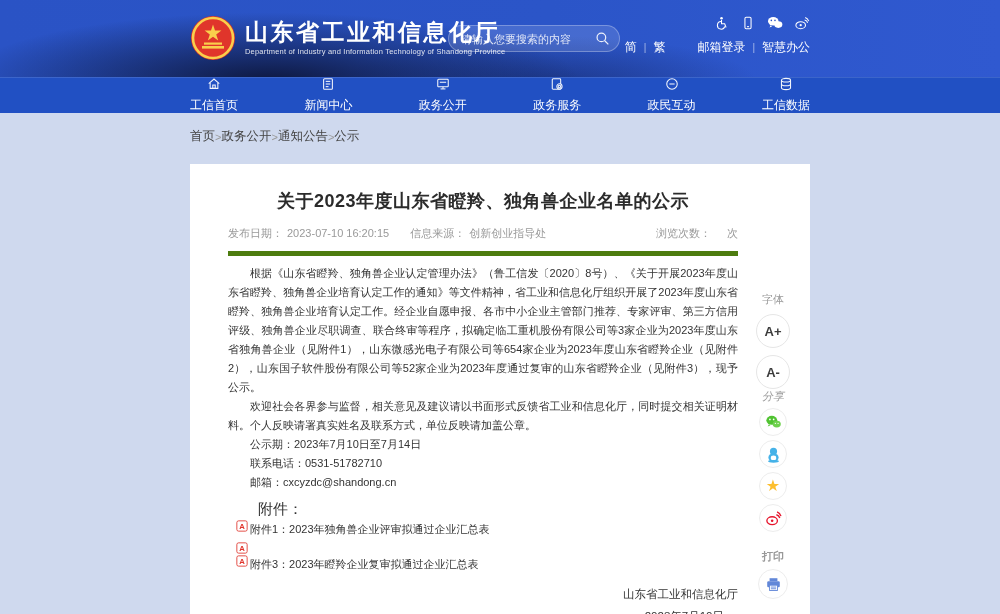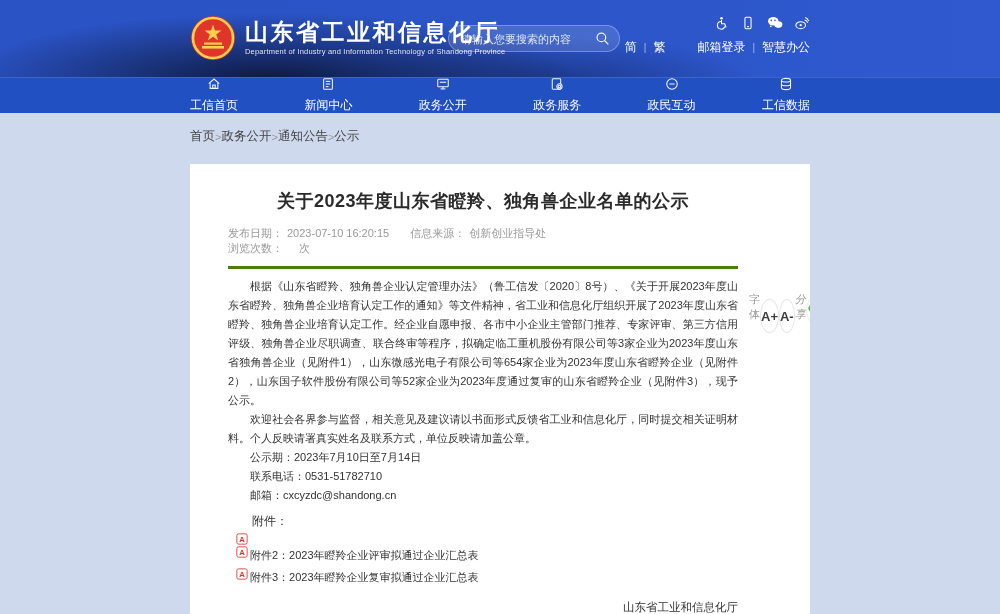--- a/index.html
+++ b/index.html
@@ -57,41 +57,41 @@
   .breadcrumb { display:flex; align-items:center; font-size:12.5px; color:#444; }
   .breadcrumb .bc-sep { color:#999; font-size:11px; }
   .breadcrumb .bc-link { cursor:pointer; }
 
   
   .card {
     width:620px; margin:9px auto 0; background:#fff; height:452px;
     position:relative; padding:24px 72px 0 38px; overflow:hidden;
   }
   .article-title { text-align:center; font-size:18px; font-weight:bold; color:#2b2b2b; line-height:26px; letter-spacing:.5px; }
-  .meta { margin-top:12px; padding-bottom:10px; border-bottom:3px solid #4d7c0f;
-          display:flex; justify-content:space-between; font-size:11px; color:#999;flex-direction:column; }
+  .meta { margin-top:12px; padding-bottom:10px; border-bottom:5px solid #4d7c0f;
+          display:flex; justify-content:space-between; font-size:11px; color:#999; }
   .meta-left span { margin-right:4px; }
   .meta-left .meta-item2 { margin-left:14px; }
   .views .views-suffix { margin-left:16px; }
 
   .body-text { margin-top:8px; }
   .body-text p { font-size:11px; line-height:19px; text-indent:2em; text-align:justify; color:#333; }
   .info-line { font-size:11px; line-height:19px; text-indent:2em; color:#333; }
 
   .attachments { margin-top:6px; }
-  .attach-label { font-size:12px; line-height:21px; text-indent:2em; color:#333; }
+  .attach-label { font-size:15px; line-height:21px; text-indent:2em; color:#333; }
   .attach-item { display:flex; align-items:flex-start; font-size:11px; line-height:21.5px; color:#333; cursor:pointer; margin-left:8px; }
   .attach-item .pdf { width:12px; height:12px; margin:1px 2px 0 0; flex:0 0 auto; }
 
   .signature { margin-top:8px; text-align:right; font-size:11.5px; color:#333; line-height:22px; }
   .signature .sig-date { padding-right:14px; }
 
   
   .rail { position:absolute; top:128px; right:13px; width:48px;
-          display:flex; flex-direction:row; }
+          display:flex; flex-direction:column; align-items:center; }
   .rail-label { font-size:11px; color:#999; }
   .font-btn {
     width:34px; height:34px; border-radius:50%; border:1px solid #e6e6e6; background:#fff;
     display:flex; align-items:center; justify-content:center;
     font-size:13px; font-weight:bold; color:#3d3d3d; margin-top:7px; cursor:pointer;
   }
   .share-label { margin-top:0;font-style:italic; }
   .circle-btn {
     width:28px; height:28px; border-radius:50%; border:1px solid #ededed; background:#fff;
     display:flex; align-items:center; justify-content:center; margin-top:4px; cursor:pointer;
@@ -255,27 +255,27 @@
     <div class="info-line">邮箱：cxcyzdc@shandong.cn</div>
   </div>
 
   <div class="attachments">
     <div class="attach-label">附件：</div>
     <div class="attach-item">
       <svg class="pdf" viewBox="0 0 14 14">
           <rect x="1" y="1" width="12" height="12" rx="2" fill="#fff" stroke="#e0342b" stroke-width="1"></rect>
           <text x="7" y="10.4" font-size="9" font-weight="bold" fill="#e0342b" text-anchor="middle">A</text>
         </svg>
+      <span>附件1：2023年独角兽企业评审拟通过企业汇总表</span>
     </div>
     <div class="attach-item">
       <svg class="pdf" viewBox="0 0 14 14">
           <rect x="1" y="1" width="12" height="12" rx="2" fill="#fff" stroke="#e0342b" stroke-width="1"></rect>
           <text x="7" y="10.4" font-size="9" font-weight="bold" fill="#e0342b" text-anchor="middle">A</text>
         </svg>
-      <span>附件2：2023年瞪羚企业评审拟通过企业汇总表</span>
     </div>
     <div class="attach-item">
       <svg class="pdf" viewBox="0 0 14 14">
           <rect x="1" y="1" width="12" height="12" rx="2" fill="#fff" stroke="#e0342b" stroke-width="1"></rect>
           <text x="7" y="10.4" font-size="9" font-weight="bold" fill="#e0342b" text-anchor="middle">A</text>
         </svg>
       <span>附件3：2023年瞪羚企业复审拟通过企业汇总表</span>
     </div>
   </div>
 

